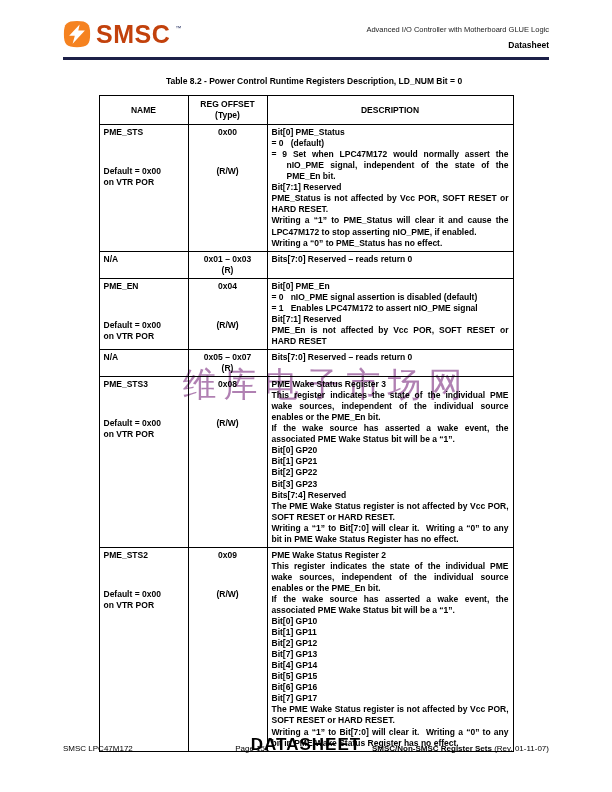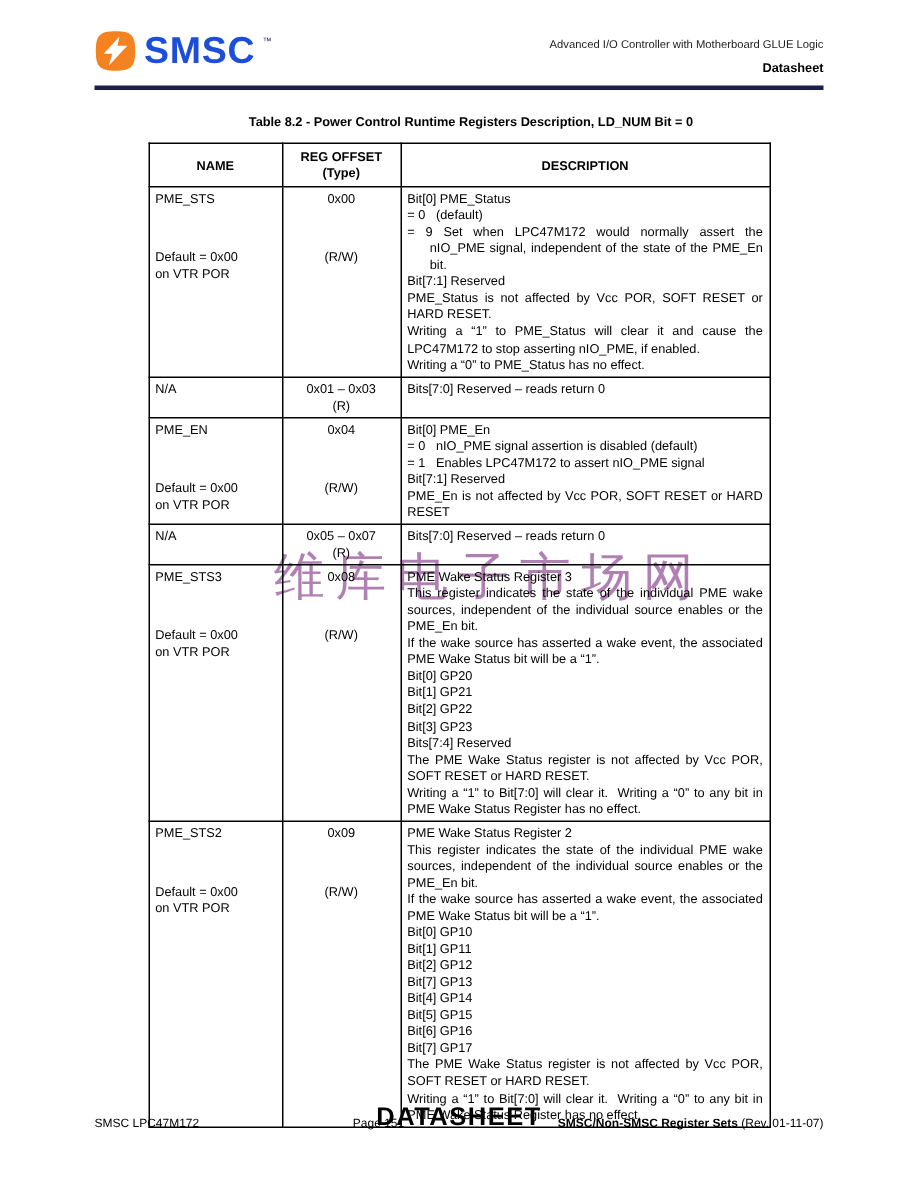--- a/index.html
+++ b/index.html
@@ -12,32 +12,32 @@
   .watermark {
     position:absolute; top:362px; left:0; width:100%; text-align:center;
     font-size:34px; color:#701a75; opacity:.55; letter-spacing:7px;
     z-index:1; pointer-events:none; font-family:"DejaVu Sans", sans-serif;padding-left:40px;
   }
   .content { position:relative; z-index:2; }
 
   
   .header { display:flex; justify-content:space-between; align-items:flex-start; padding:20px 63px 7px 63px; }
   .logo { display:flex; align-items:center; gap:5px; }
-  .logo-text { font-size:25px; font-weight:bold; color:#1d4ed8; letter-spacing:.5px; line-height:1; }
+  .logo-text { font-size:25px; font-weight:bold; color:#c2410c; letter-spacing:.5px; line-height:1; }
   .logo-tm { font-size:6px; color:#1f2a5c; align-self:flex-start; margin-top:5px; }
   .header-right { text-align:right; padding-top:5px; }
   .tagline { font-size:7.5px; color:#222; margin-bottom:6px; }
   .doc-type { font-size:8.5px; font-weight:bold; color:#000; }
   .header-rule { height:3px; background:#1c2048; margin:0 63px; }
 
   
   .table-title { text-align:center; font-size:8.5px; font-weight:bold; margin-top:16px;padding-left:16px; }
   table.reg-table { border-collapse:collapse; table-layout:fixed; margin:9px auto 0 auto; background:transparent; }
   .reg-table th, .reg-table td {
-    border:1px solid #000; font-size:8.5px; line-height:1.3; vertical-align:top; padding:2px 4px;
+    border:1px solid #000; font-size:8.5px; line-height:1.3; vertical-align:top; padding:2px 4px;font-weight:bold;
   }
   .reg-table th { text-align:center; vertical-align:middle; font-weight:bold; padding:3px 2px; }
   td.c-off { text-align:center; }
   .gap-above { margin-top:28px; }
   .p { text-align:justify; }
   .hang { padding-left:15px; text-indent:-15px; text-align:justify; }
 
   
   .footer {
     position:absolute; top:744px; left:0; width:100%; padding:0 63px;

